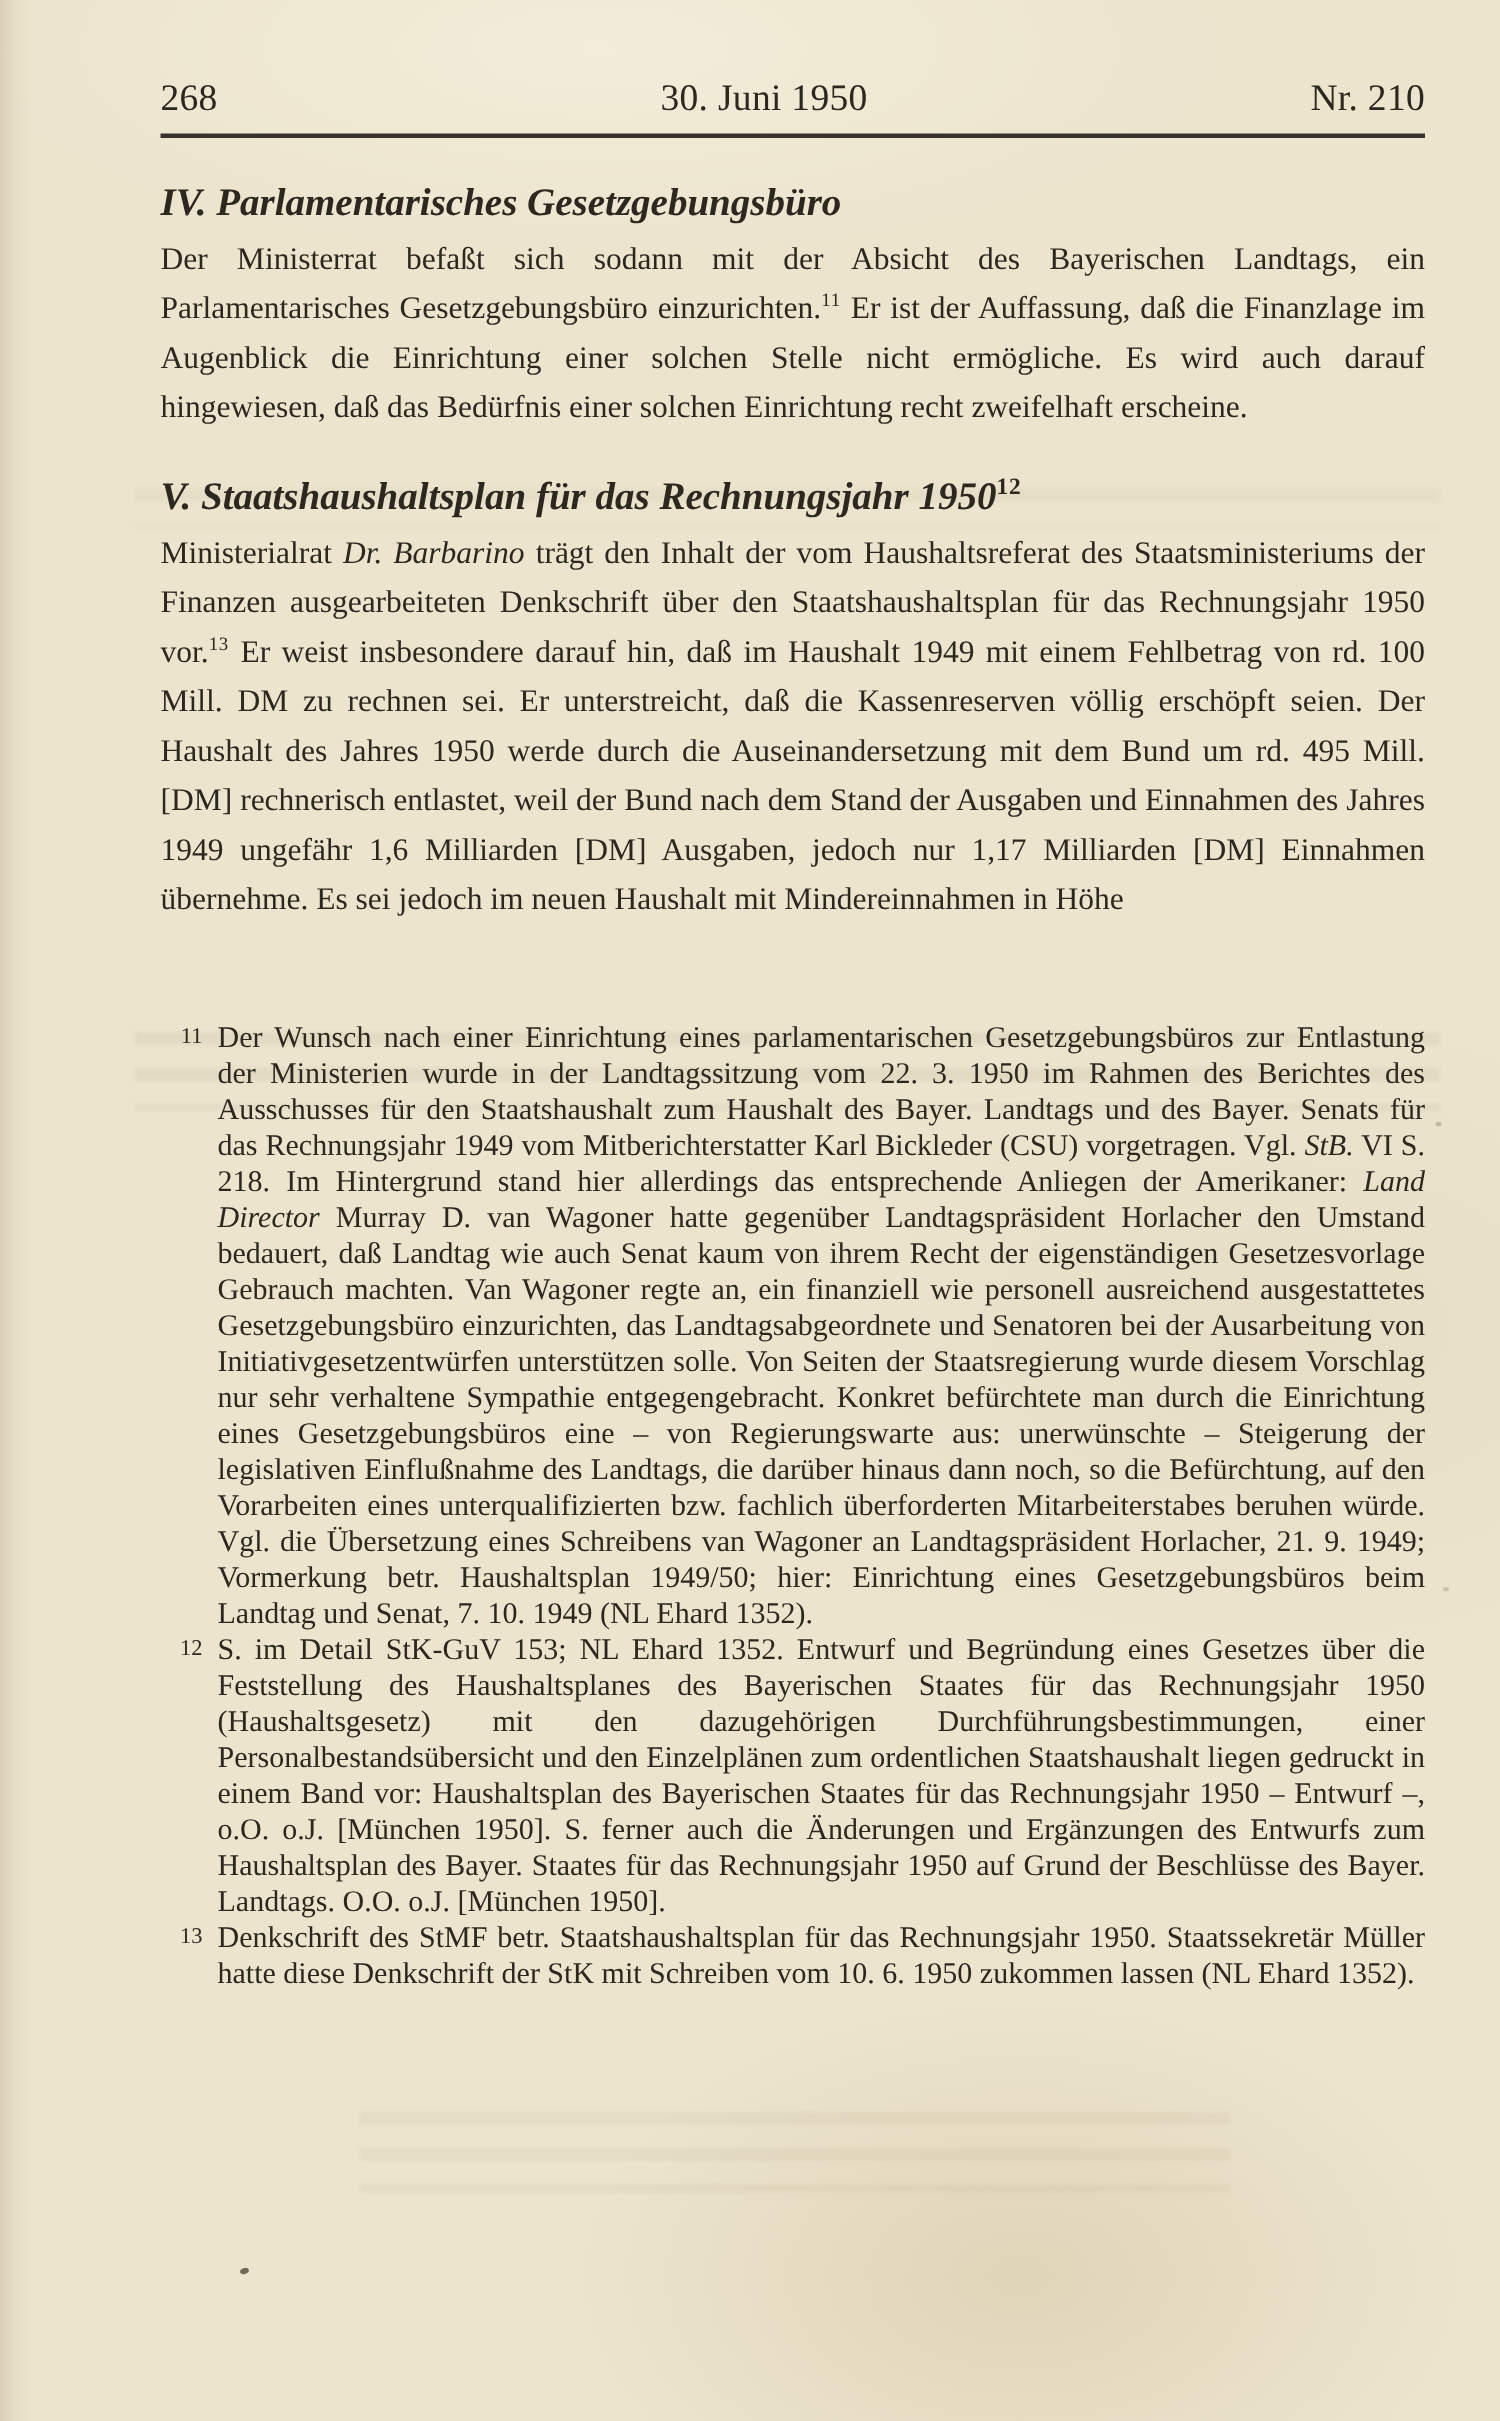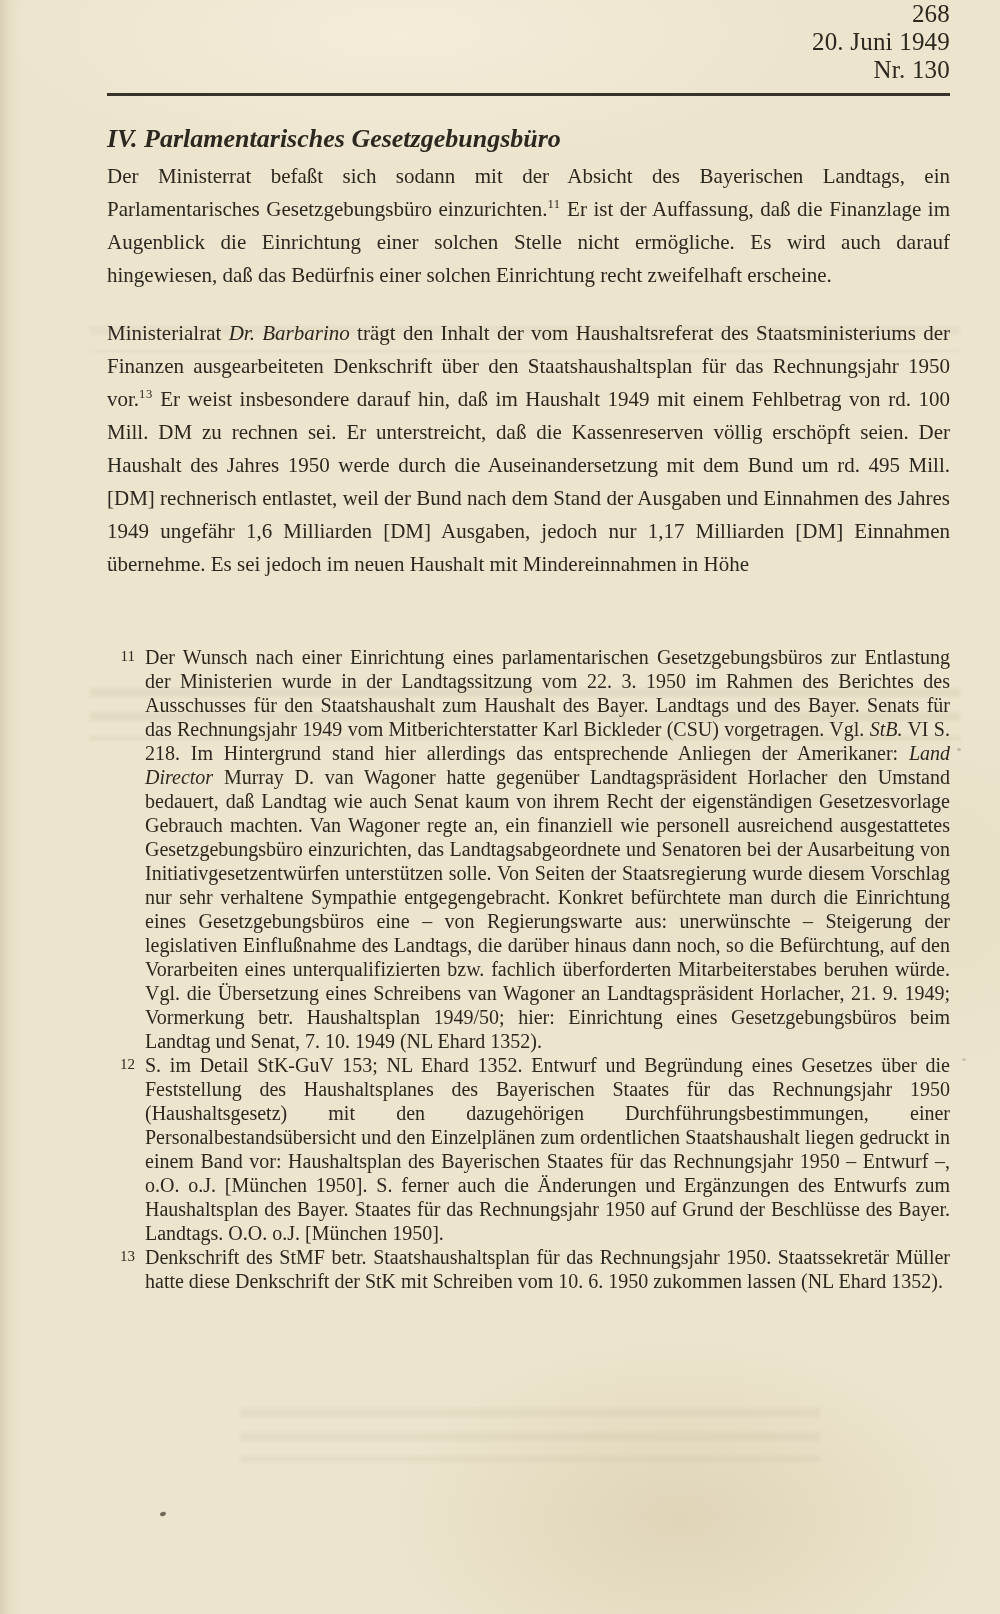--- a/index.html
+++ b/index.html
@@ -15,22 +15,22 @@
       linear-gradient(90deg, rgba(140,120,86,0.20) 0px, rgba(140,120,86,0.06) 10px, rgba(140,120,86,0) 22px),
       #ece4cd;
     overflow:hidden;
     font-family:"Liberation Serif","DejaVu Serif",serif;
     color:#2c2820;
     cursor:default;
   }
   .content{position:relative;z-index:2;padding:0 50px 0 107px;}
   
   .running-head{
-    display:flex;justify-content:space-between;align-items:flex-end;
-    font-size:25px;line-height:28px;letter-spacing:0.2px;flex-direction:column;
+    display:flex;justify-content:space-between;align-items:flex-start;
+    padding-top:52px;font-size:25px;line-height:28px;letter-spacing:0.2px;
   }
   .running-head .center{flex:1;text-align:center;}
   .head-rule{
     border:none;margin:9px 0 0 0;height:0;
     border-top:3px solid #37322a;
   }
   
   .sec-heading{
     margin:27px 0 0 0;
     font-size:26px;line-height:32px;font-weight:bold;font-style:italic;
@@ -92,34 +92,35 @@
   <div class="bleed-band band-2"></div>
   <div class="bleed-band band-3"></div>
   <div class="speck speck-1"></div>
   <div class="speck speck-2"></div>
   <div class="speck speck-3"></div>
 
   <div class="content">
 
     <header class="running-head">
       <span>268</span>
-      <span class="center">20. Juni 1949</span>
-      <span>Nr. 130</span>
+      <span class="center">30. Juni 1950</span>
+      <span>Nr. 210</span>
     </header>
 
     <hr class="head-rule">
 
     <main>
 
       <section>
         <h2 class="sec-heading"><span>IV. Parlamentarisches Gesetzgebungsbüro</span></h2>
         <p class="body-para"><span>Der Ministerrat befaßt sich sodann mit der Absicht des Bayerischen Landtags, ein Parlamentarisches Gesetzgebungsbüro einzurichten.</span><sup class="fn-ref">11</sup><span> Er ist der Auffassung, daß die Finanzlage im Augenblick die Einrichtung einer solchen Stelle nicht ermögliche. Es wird auch darauf hingewiesen, daß das Bedürfnis einer solchen Einrichtung recht zweifelhaft erscheine.</span></p>
       </section>
 
       <section class="sec-v">
+        <h2 class="sec-heading"><span>V. Staatshaushaltsplan für das Rechnungsjahr 1950</span><sup class="fn-ref">12</sup></h2>
         <p class="body-para"><span>Ministerialrat </span><i>Dr. Barbarino</i><span> trägt den Inhalt der vom Haushaltsreferat des Staatsministeriums der Finanzen ausgearbeiteten Denkschrift über den Staatshaushaltsplan für das Rechnungsjahr 1950 vor.</span><sup class="fn-ref">13</sup><span> Er weist insbesondere darauf hin, daß im Haushalt 1949 mit einem Fehlbetrag von rd. 100 Mill. DM zu rechnen sei. Er unterstreicht, daß die Kassenreserven völlig erschöpft seien. Der Haushalt des Jahres 1950 werde durch die Auseinandersetzung mit dem Bund um rd. 495 Mill. [DM] rechnerisch entlastet, weil der Bund nach dem Stand der Ausgaben und Einnahmen des Jahres 1949 ungefähr 1,6 Milliarden [DM] Ausgaben, jedoch nur 1,17 Milliarden [DM] Einnahmen übernehme. Es sei jedoch im neuen Haushalt mit Mindereinnahmen in Höhe</span></p>
       </section>
 
       <div class="footnotes">
 
         <div class="footnote">
           <span class="fn-num">11</span>
           <span class="fn-text"><span>Der Wunsch nach einer Einrichtung eines parlamentarischen Gesetzgebungsbüros zur Entlastung der Ministerien wurde in der Landtagssitzung vom 22. 3. 1950 im Rahmen des Berichtes des Ausschusses für den Staatshaushalt zum Haushalt des Bayer. Landtags und des Bayer. Senats für das Rechnungsjahr 1949 vom Mitberichterstatter Karl Bickleder (CSU) vorgetragen. Vgl. </span><i>StB.</i><span> VI S. 218. Im Hintergrund stand hier allerdings das entsprechende Anliegen der Amerikaner: </span><i>Land Director</i><span> Murray D. van Wagoner hatte gegenüber Landtagspräsident Horlacher den Umstand bedauert, daß Landtag wie auch Senat kaum von ihrem Recht der eigenständigen Gesetzesvorlage Gebrauch machten. Van Wagoner regte an, ein finanziell wie personell ausreichend ausgestattetes Gesetzgebungsbüro einzurichten, das Landtagsabgeordnete und Senatoren bei der Ausarbeitung von Initiativgesetzentwürfen unterstützen solle. Von Seiten der Staatsregierung wurde diesem Vorschlag nur sehr verhaltene Sympathie entgegengebracht. Konkret befürchtete man durch die Einrichtung eines Gesetzgebungsbüros eine – von Regierungswarte aus: unerwünschte – Steigerung der legislativen Einflußnahme des Landtags, die darüber hinaus dann noch, so die Befürchtung, auf den Vorarbeiten eines unterqualifizierten bzw. fachlich überforderten Mitarbeiterstabes beruhen würde. Vgl. die Übersetzung eines Schreibens van Wagoner an Landtagspräsident Horlacher, 21. 9. 1949; Vormerkung betr. Haushaltsplan 1949/50; hier: Einrichtung eines Gesetzgebungsbüros beim Landtag und Senat, 7. 10. 1949 (NL Ehard 1352).</span></span>
         </div>
 

